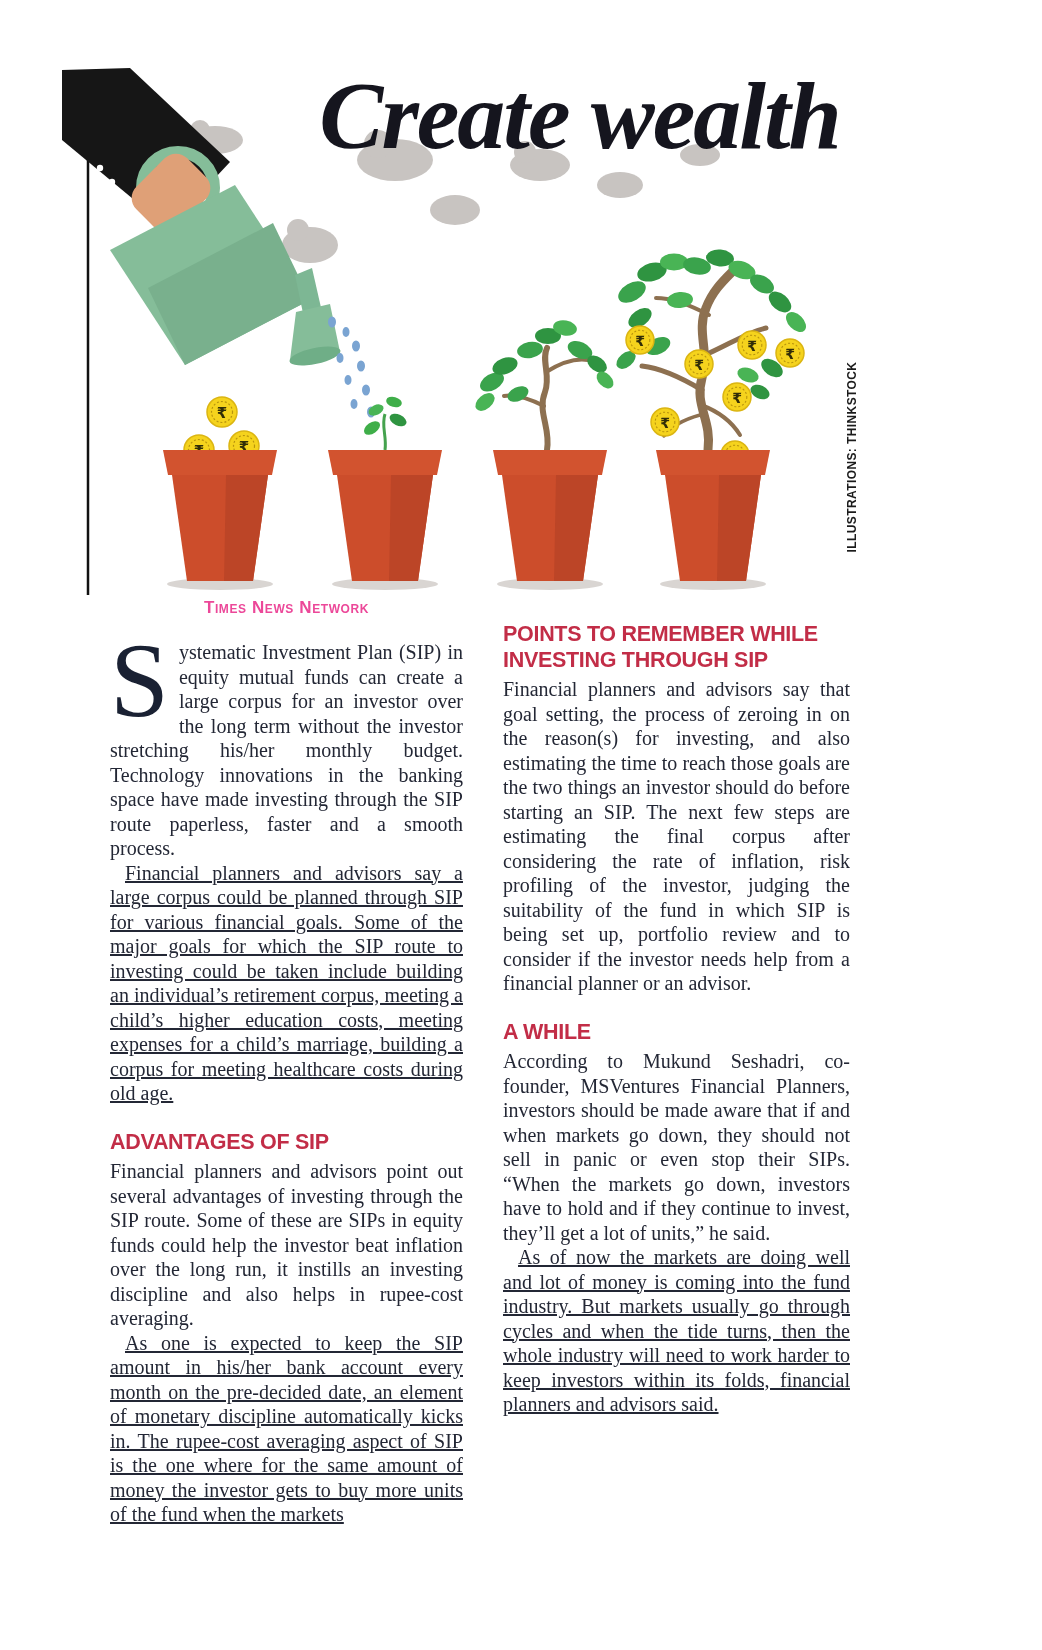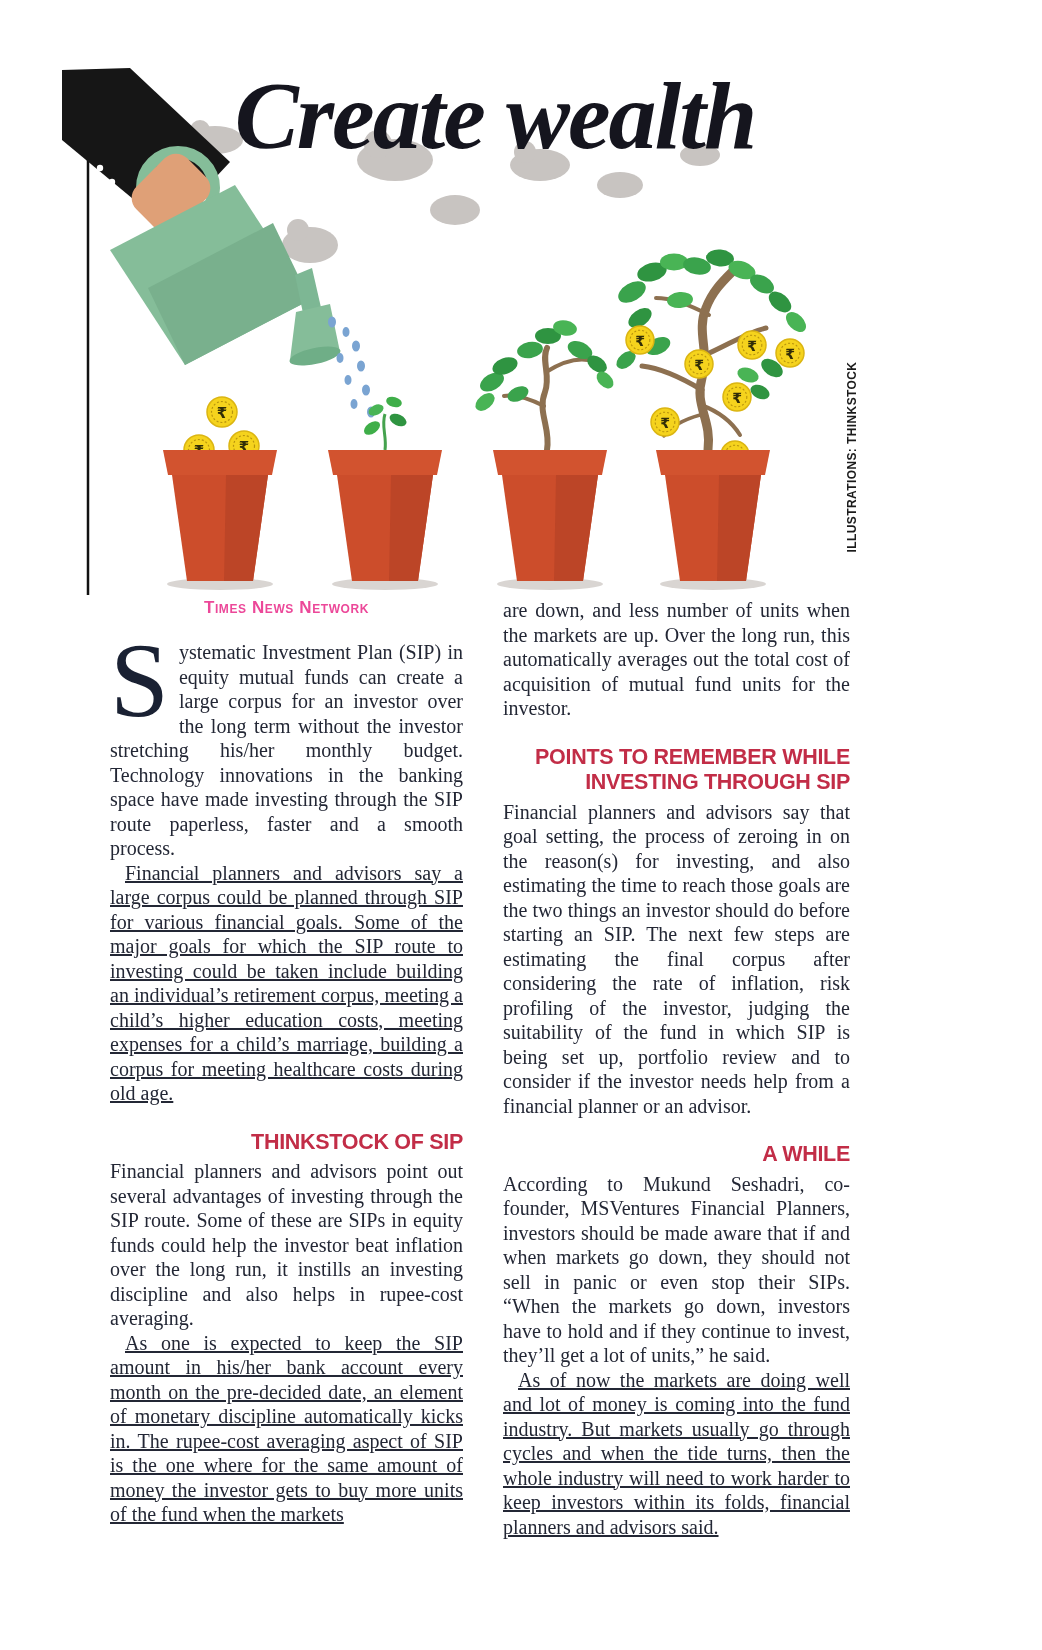--- a/index.html
+++ b/index.html
@@ -4,21 +4,21 @@
 <style>
   html,body{margin:0;padding:0;background:#ffffff;}
   .page{
     position:relative;width:1042px;height:1650px;background:#ffffff;overflow:hidden;
     font-family:"Liberation Serif", serif;color:#232735;
   }
   .illustration{position:absolute;left:60px;top:60px;z-index:1;}
   .headline{
     position:absolute;left:150px;top:64px;width:690px;z-index:2;
     font-family:"Liberation Serif", serif;font-style:italic;font-weight:700;
-    font-size:96px;line-height:103px;letter-spacing:-2px;color:#15151e;text-align:center;
+    font-size:96px;line-height:103px;letter-spacing:-2px;color:#15151e;text-align:right;
     pointer-events:none;
   }
   .credit{
     position:absolute;left:753px;top:449px;width:200px;height:16px;z-index:2;
     transform:rotate(-90deg);text-align:center;white-space:nowrap;
     font-family:"Liberation Sans", sans-serif;font-weight:700;font-size:12px;
     letter-spacing:0.4px;color:#1b1b1b;
   }
   .col{position:absolute;z-index:2;font-size:20px;line-height:24.5px;text-align:justify;}
   .col-left{left:110px;top:596px;width:353px;}
@@ -28,21 +28,21 @@
     font-variant:small-caps;font-size:17px;line-height:24px;letter-spacing:0.6px;
     color:#ec4899;margin:0 0 20px 0;
   }
   .col p{margin:0;}
   .col p.indent{text-indent:15px;text-decoration:underline;}
   p.dropcap::first-letter{
     float:left;font-size:106px;line-height:74px;padding:4px 10px 0 0;
     font-weight:400;color:#1a2133;
   }
   .subhead{
-    margin:24px 0 4px 0;text-align:right;
+    margin:24px 0 4px 0;text-align:left;
     font-family:"Liberation Sans", sans-serif;font-weight:700;
     font-size:21.5px;line-height:25.5px;letter-spacing:-0.3px;color:#c22d47;
   }
 </style>
 </head>
 <body>
 
 <div class="page">
 
   <svg class="illustration" width="810" height="545" viewBox="0 0 810 545" xmlns="http://www.w3.org/2000/svg">
@@ -233,27 +233,26 @@
   <div class="headline">
     <div>Create wealth</div>
   </div>
 
   <div class="credit">ILLUSTRATIONS: THINKSTOCK</div>
 
   <div class="col col-left">
     <div class="byline">Times News Network</div>
     <p class="dropcap">Systematic Investment Plan (SIP) in equity mutual funds can create a large corpus for an investor over the long term without the investor stretching his/her monthly budget. Technology innovations in the banking space have made investing through the SIP route paperless, faster and a smooth process.</p>
     <p class="indent">Financial planners and advisors say a large corpus could be planned through SIP for various financial goals. Some of the major goals for which the SIP route to investing could be taken include building an individual’s retirement corpus, meeting a child’s higher education costs, meeting expenses for a child’s marriage, building a corpus for meeting healthcare costs during old age.</p>
-    <h3 class="subhead">THINKSTOCK OF SIP</h3>
+    <h3 class="subhead">ADVANTAGES OF SIP</h3>
     <p>Financial planners and advisors point out several advantages of investing through the SIP route. Some of these are SIPs in equity funds could help the investor beat inflation over the long run, it instills an investing discipline and also helps in rupee-cost averaging.</p>
     <p class="indent">As one is expected to keep the SIP amount in his/her bank account every month on the pre-decided date, an element of monetary discipline automatically kicks in. The rupee-cost averaging aspect of SIP is the one where for the same amount of money the investor gets to buy more units of the fund when the markets</p>
   </div>
 
   <div class="col col-right">
-    <p>are down, and less number of units when the markets are up. Over the long run, this automatically averages out the total cost of acquisition of mutual fund units for the investor.</p>
     <h3 class="subhead">POINTS TO REMEMBER WHILE INVESTING THROUGH SIP</h3>
     <p>Financial planners and advisors say that goal setting, the process of zeroing in on the reason(s) for investing, and also estimating the time to reach those goals are the two things an investor should do before starting an SIP. The next few steps are estimating the final corpus after considering the rate of inflation, risk profiling of the investor, judging the suitability of the fund in which SIP is being set up, portfolio review and to consider if the investor needs help from a financial planner or an advisor.</p>
     <h3 class="subhead">A WHILE</h3>
     <p>According to Mukund Seshadri, co-founder, MSVentures Financial Planners, investors should be made aware that if and when markets go down, they should not sell in panic or even stop their SIPs. “When the markets go down, investors have to hold and if they continue to invest, they’ll get a lot of units,” he said.</p>
     <p class="indent">As of now the markets are doing well and lot of money is coming into the fund industry. But markets usually go through cycles and when the tide turns, then the whole industry will need to work harder to keep investors within its folds, financial planners and advisors said.</p>
   </div>
 
 </div>
 
 </body></html>

